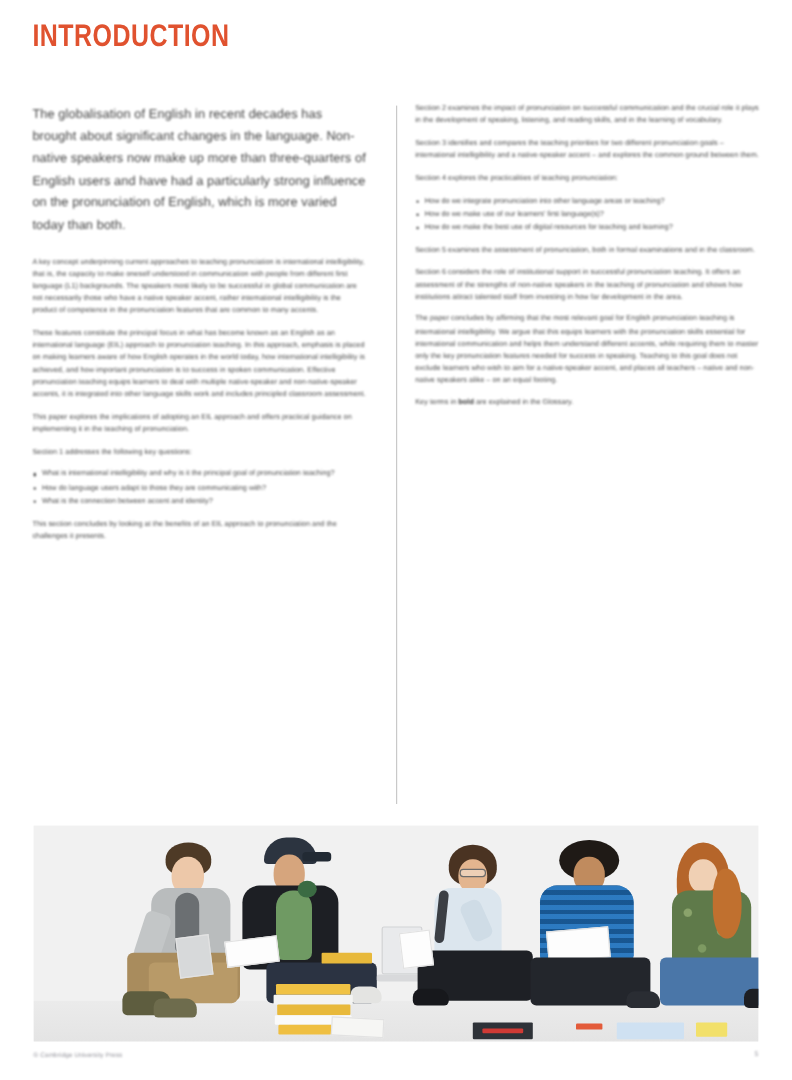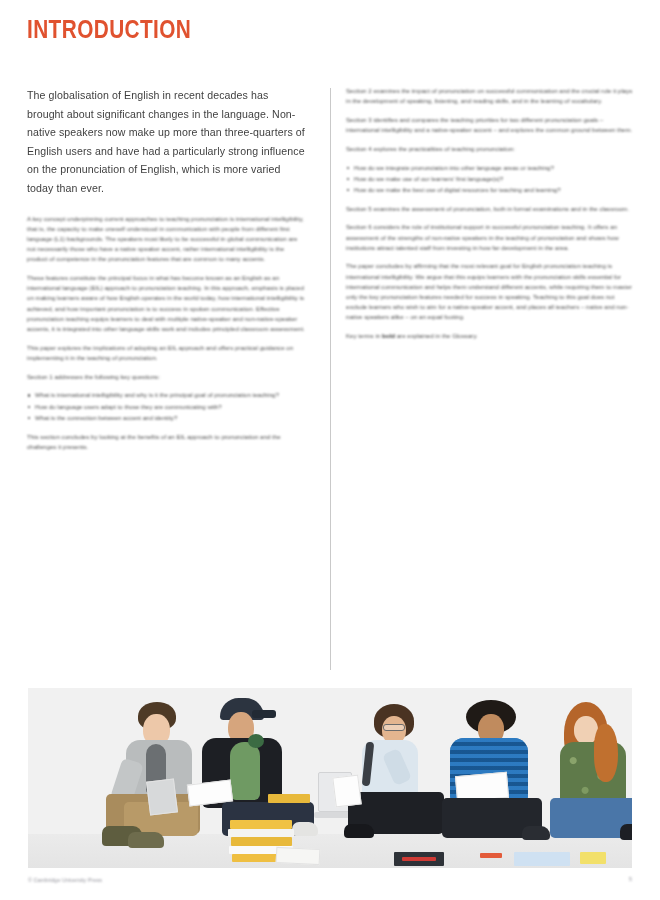--- a/index.html
+++ b/index.html
@@ -153,21 +153,21 @@
 <body>
 
 <div class="page-title">INTRODUCTION</div>
 
 <div class="columns">
 
   <div class="col-divider"></div>
 
   <div class="col col-left">
 
-    <p class="lead">The globalisation of English in recent decades has brought about significant changes in the language. Non-native speakers now make up more than three-quarters of English users and have had a particularly strong influence on the pronunciation of English, which is more varied today than ever.</p>
+    <p class="lead">The globalisation of English in recent decades has brought about significant changes in the language. Non-native speakers now make up more than three-quarters of English users and have had a particularly strong influence on the pronunciation of English, which is more varied today than both.</p>
 
     <p class="body-p">A key concept underpinning current approaches to teaching pronunciation is international intelligibility, that is, the capacity to make oneself understood in communication with people from different first language (L1) backgrounds. The speakers most likely to be successful in global communication are not necessarily those who have a native speaker accent, rather international intelligibility is the product of competence in the pronunciation features that are common to many accents.</p>
 
     <p class="body-p">These features constitute the principal focus in what has become known as an English as an international language (EIL) approach to pronunciation teaching. In this approach, emphasis is placed on making learners aware of how English operates in the world today, how international intelligibility is achieved, and how important pronunciation is to success in spoken communication. Effective pronunciation teaching equips learners to deal with multiple native-speaker and non-native-speaker accents, it is integrated into other language skills work and includes principled classroom assessment.</p>
 
     <p class="body-p">This paper explores the implications of adopting an EIL approach and offers practical guidance on implementing it in the teaching of pronunciation.</p>
 
     <p class="body-p">Section 1 addresses the following key questions:</p>
 
     <ul class="bullets">

